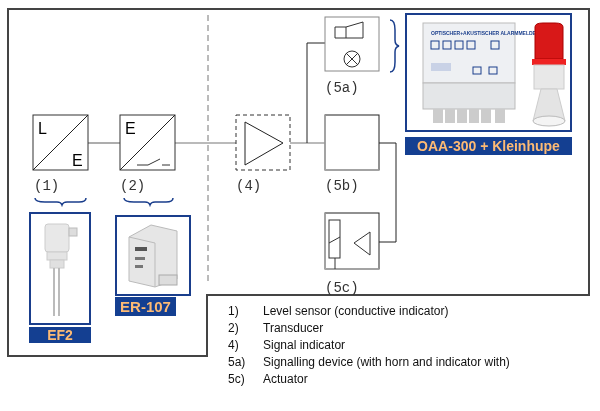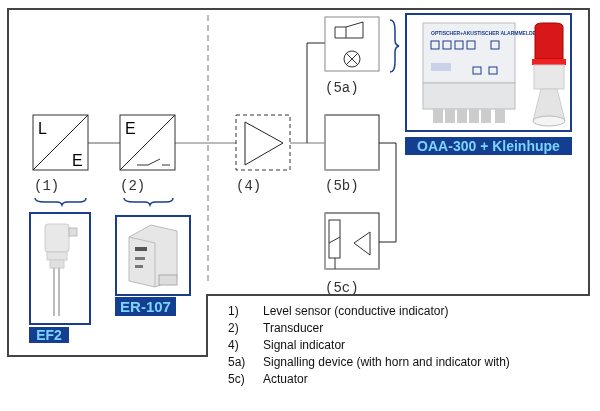--- a/index.html
+++ b/index.html
@@ -1,20 +1,20 @@
 <!DOCTYPE html>
 <html><head>
 <meta charset="utf-8">
 <style>
   html,body{margin:0;padding:0;background:#fff;}
   body{width:600px;height:411px;position:relative;overflow:hidden;font-family:"Liberation Sans",sans-serif;}
   #diagram{position:absolute;left:0;top:0;}
   .lbl{position:absolute;font-size:14px;color:#333;font-family:Liberation Mono, monospace;}
   .frame{position:absolute;border:2px solid #1a3e8c;background:#fff;box-sizing:border-box;}
-  .tag{position:absolute;background:#143f91;color:#7dd3fc;font-weight:bold;text-align:center;font-family:"Liberation Sans",sans-serif;font-stretch:condensed;box-sizing:border-box;}
+  .tag{position:absolute;background:#143f91;color:#fdba74;font-weight:bold;text-align:center;font-family:"Liberation Sans",sans-serif;font-stretch:condensed;box-sizing:border-box;}
   .legend{position:absolute;left:228px;top:303px;font-size:12px;color:#111;line-height:17px;}
   .legend .row{display:flex;}
   .legend .num{width:35px;}
 </style>
 </head>
 <body>
 
 <svg id="diagram" width="600" height="411">
 
   <path d="M8 9 H589 V295 H207 V356 H8 Z" fill="none" stroke="#444" stroke-width="2"></path>
@@ -87,21 +87,21 @@
 <div class="frame" style="left:29px;top:212px;width:62px;height:113px;">
   <svg width="58" height="109">
     <rect x="14" y="10" width="24" height="28" rx="3" fill="#e8e8e8" stroke="#ccc"></rect>
     <rect x="38" y="14" width="8" height="8" fill="#ddd" stroke="#bbb"></rect>
     <rect x="16" y="38" width="20" height="8" fill="#e4e4e4" stroke="#ccc"></rect>
     <rect x="19" y="46" width="14" height="8" fill="#e0e0e0" stroke="#ccc"></rect>
     <line x1="23" y1="54" x2="23" y2="102" stroke="#bbb" stroke-width="2"></line>
     <line x1="28" y1="54" x2="28" y2="102" stroke="#bbb" stroke-width="2"></line>
   </svg>
 </div>
-<div class="tag" style="left:29px;top:327px;width:40px;height:16px;font-size:14px;line-height:16px;">EF2</div>
+<div class="tag" style="left:29px;top:327px;width:62px;height:16px;font-size:14px;line-height:16px;">EF2</div>
 
 <div class="frame" style="left:115px;top:215px;width:76px;height:81px;">
   <svg width="72" height="77">
     <path d="M12 20 L34 8 L60 14 L60 62 L38 70 L12 64 Z" fill="#e6e6e6" stroke="#bbb"></path>
     <path d="M12 20 L38 26 L38 70" fill="none" stroke="#bbb"></path>
     <rect x="18" y="30" width="12" height="4" fill="#555"></rect>
     <rect x="18" y="40" width="10" height="3" fill="#777"></rect>
     <rect x="18" y="48" width="8" height="3" fill="#777"></rect>
     <rect x="42" y="58" width="18" height="10" fill="#ddd" stroke="#aaa"></rect>
   </svg>

